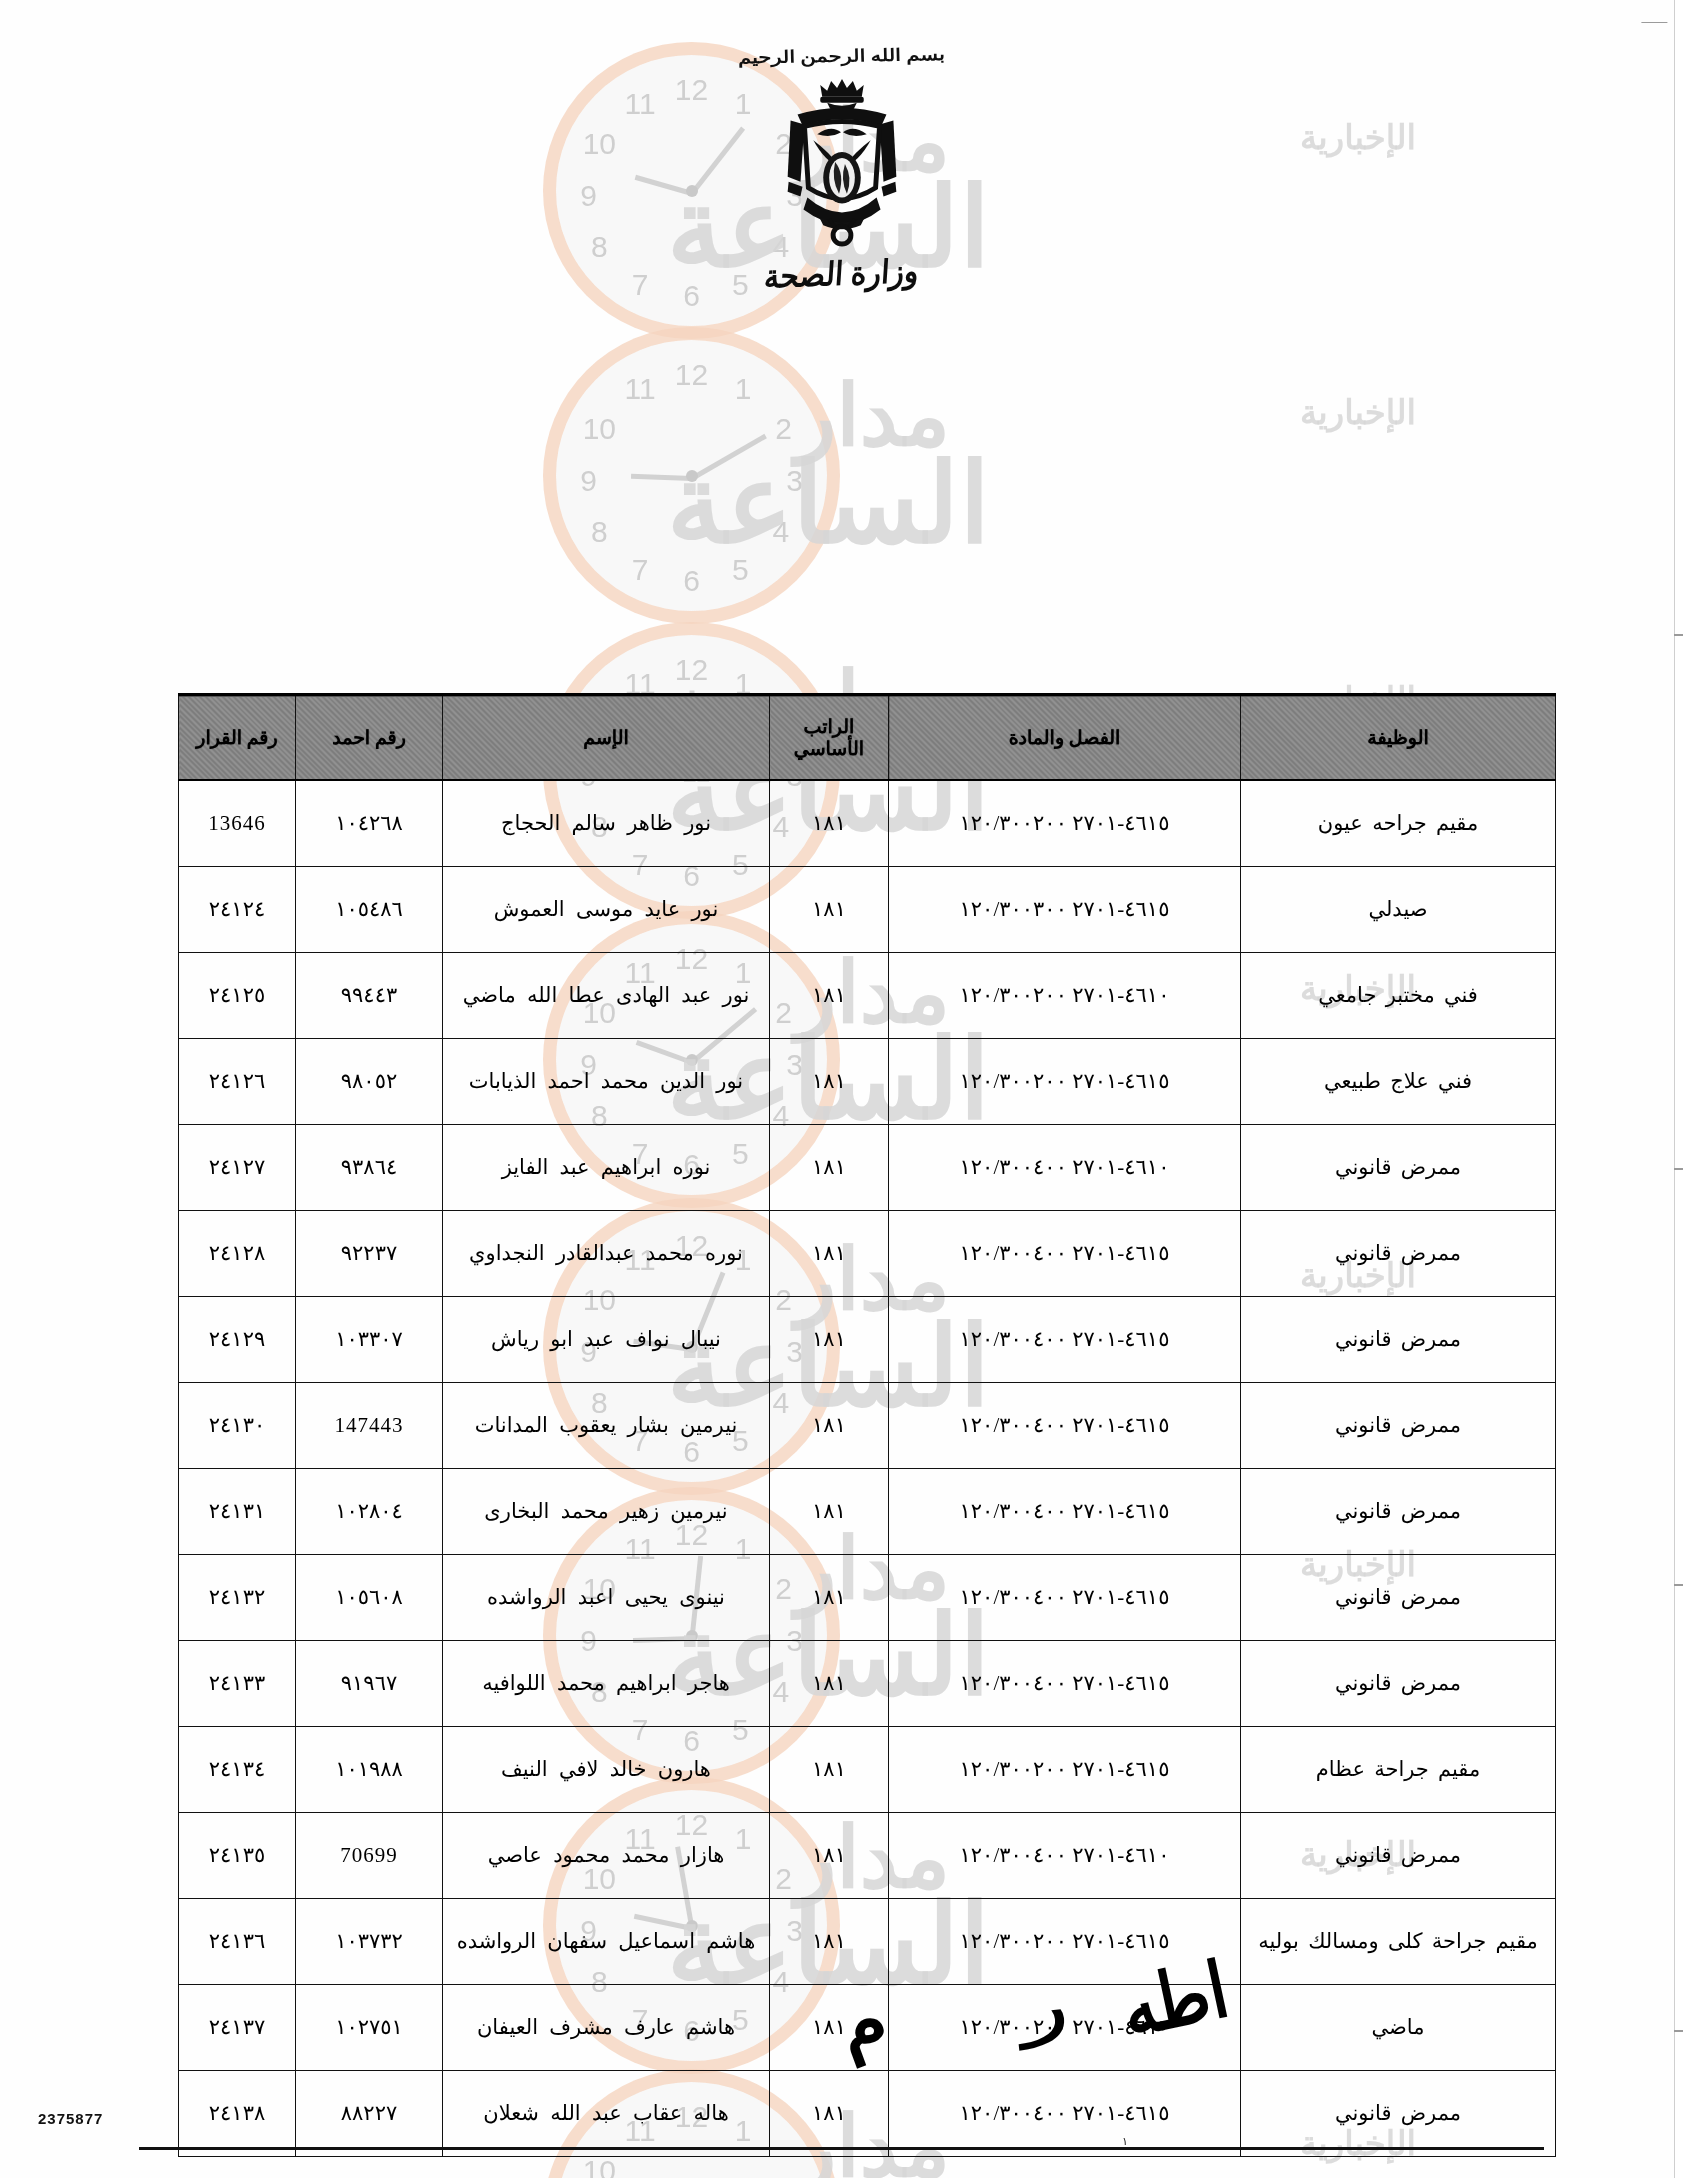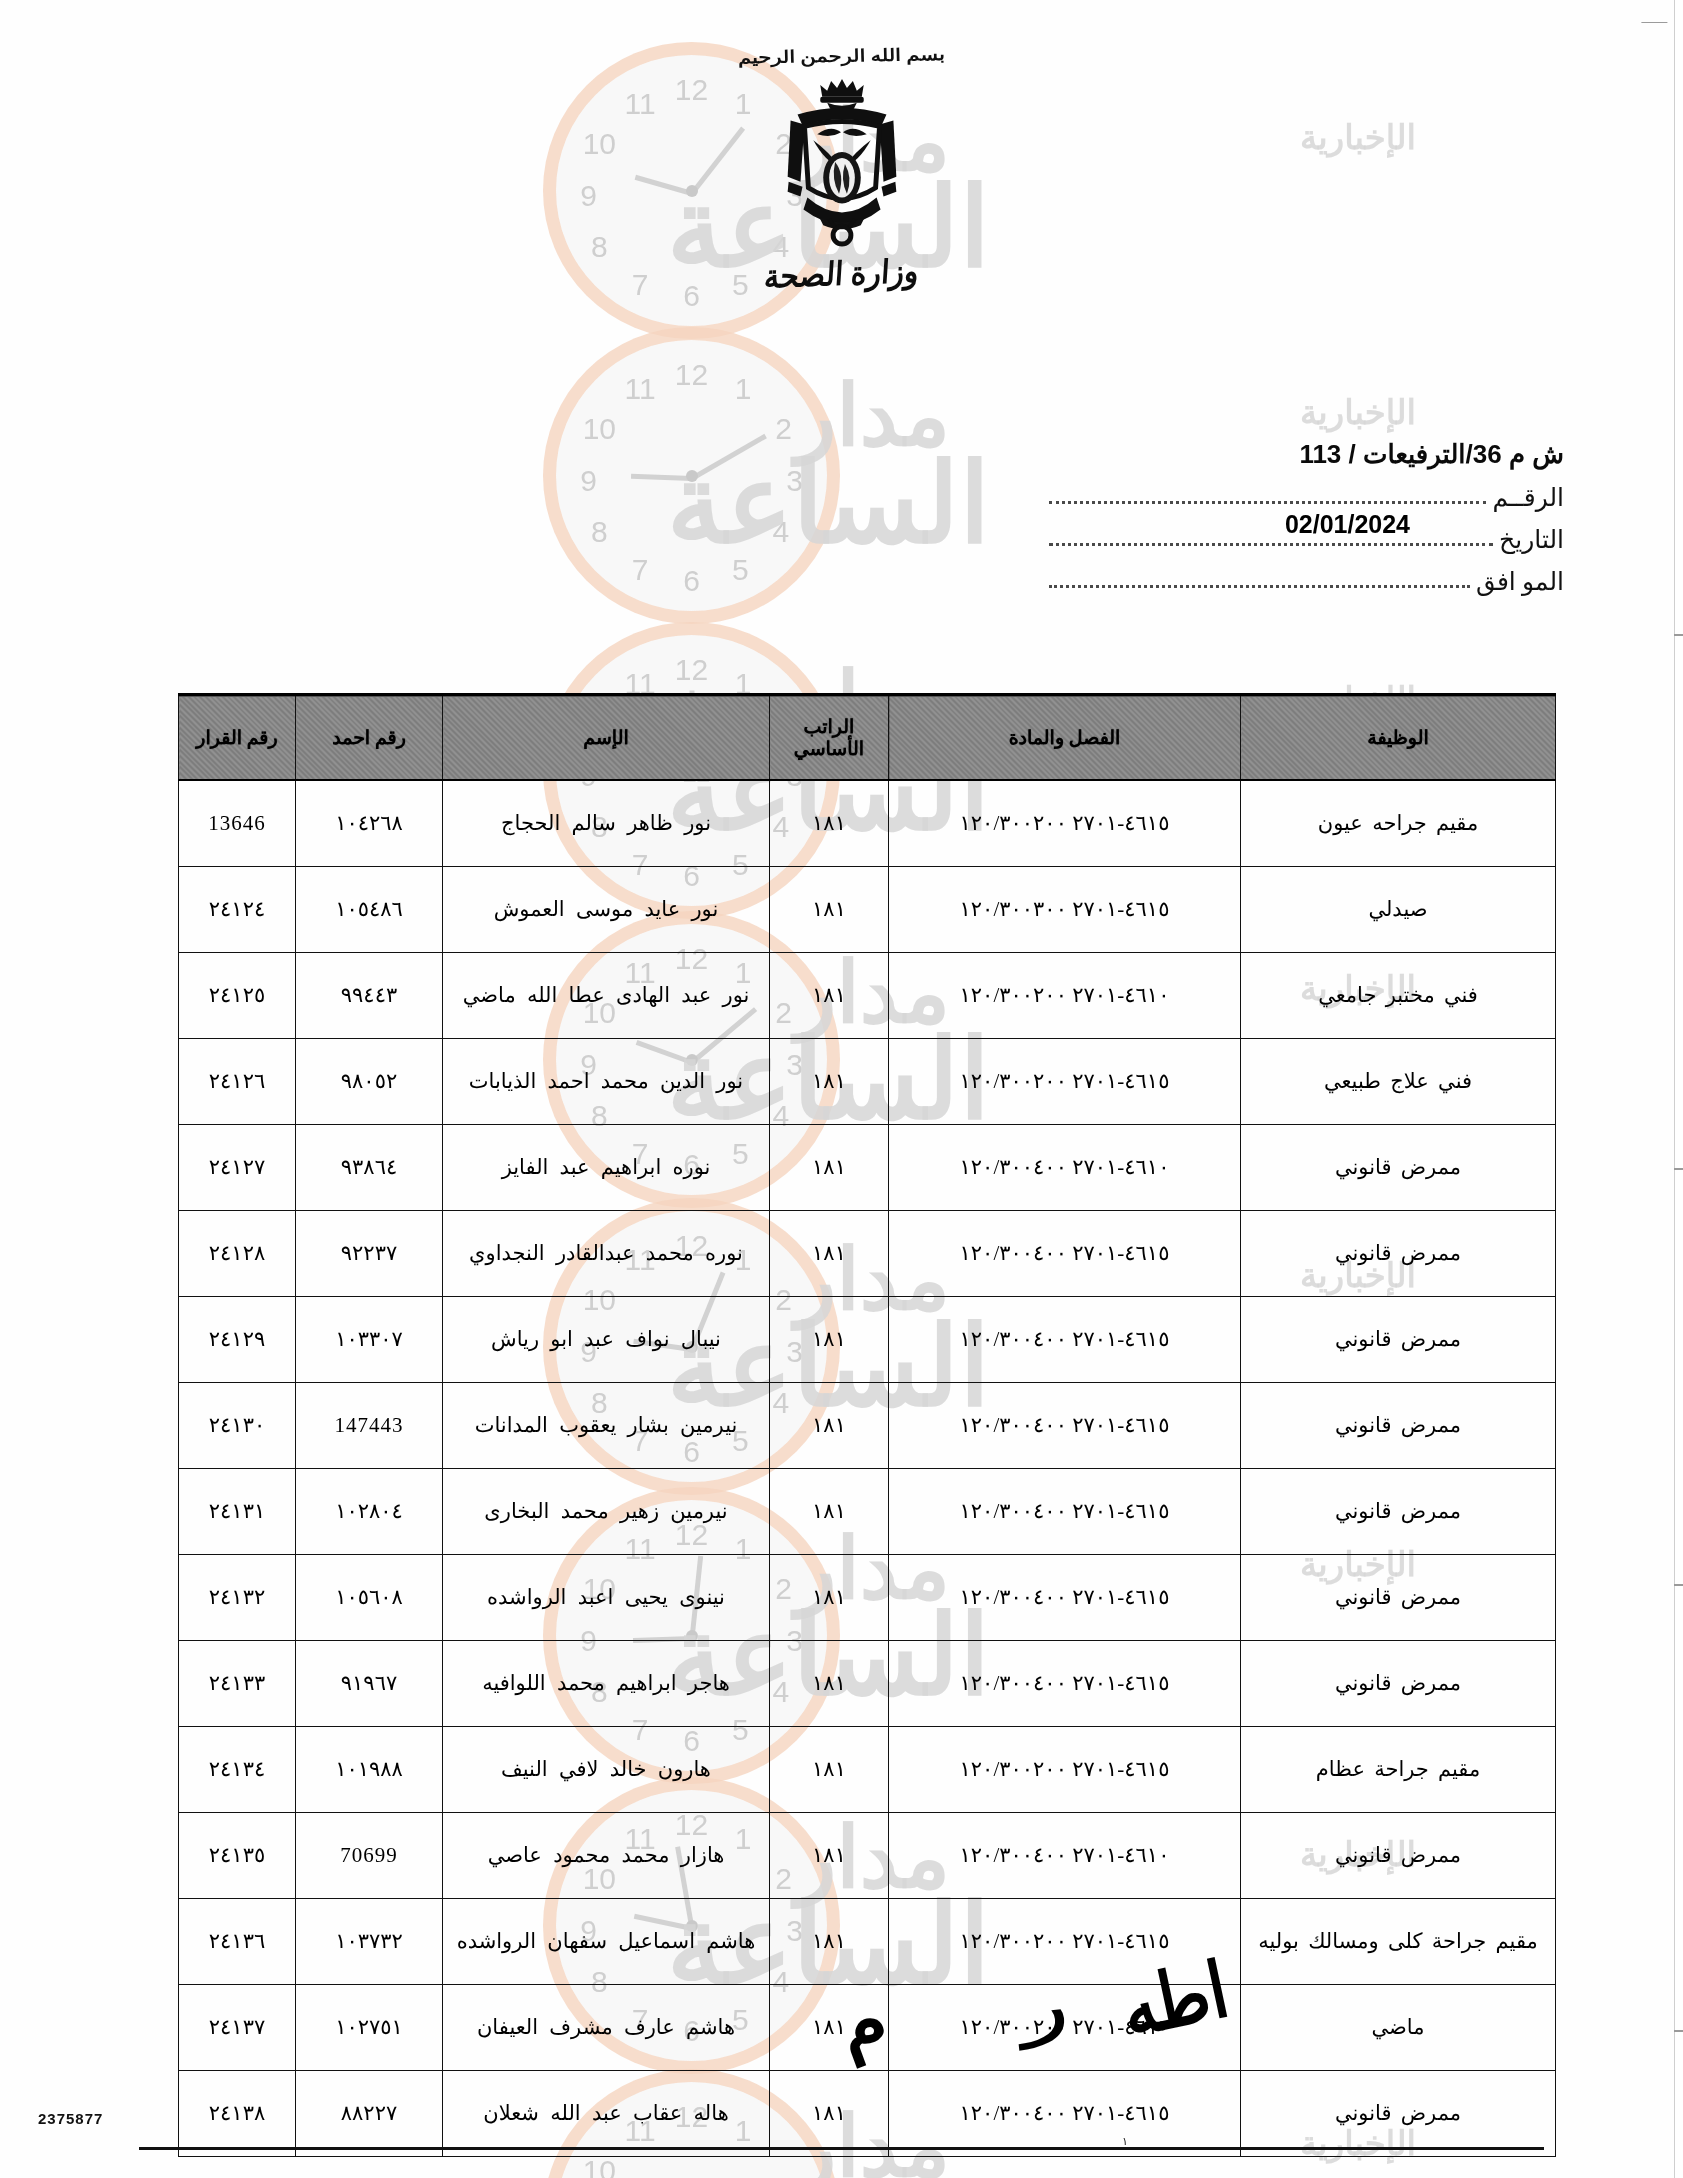--- a/index.html
+++ b/index.html
@@ -554,40 +554,20 @@
 
             <circle cx="85" cy="166" r="9" fill="none" stroke="#0f0f0f" stroke-width="5"></circle>
             <path d="M78 158 l-6 -8 m20 8 l6 -8" stroke="#0f0f0f" stroke-width="4" fill="none"></path>
           </g>
         </svg>
       </div>
 
       <div class="ministry-name">وزارة الصحة</div>
     </div>
 
-    <div class="ref-block">
-      <div class="ref-title">ش م 36/الترفيعات / 113</div>
-
-      <div class="ref-row">
-        <span class="ref-label">الرقــم</span>
-        <span class="ref-dots"></span>
-      </div>
-
-      <div class="ref-row">
-        <span class="ref-label">التاريخ</span>
-        <span class="ref-dots"></span>
-      </div>
-
-      <div class="ref-value date-value">02/01/2024</div>
-
-      <div class="ref-row">
-        <span class="ref-label">المو افق</span>
-        <span class="ref-dots"></span>
-      </div>
-    </div>
 
     <div class="table-wrap">
       <table class="main">
         <colgroup>
           <col class="col-job">
           <col class="col-article">
           <col class="col-salary">
           <col class="col-name">
           <col class="col-file">
           <col class="col-decision">

